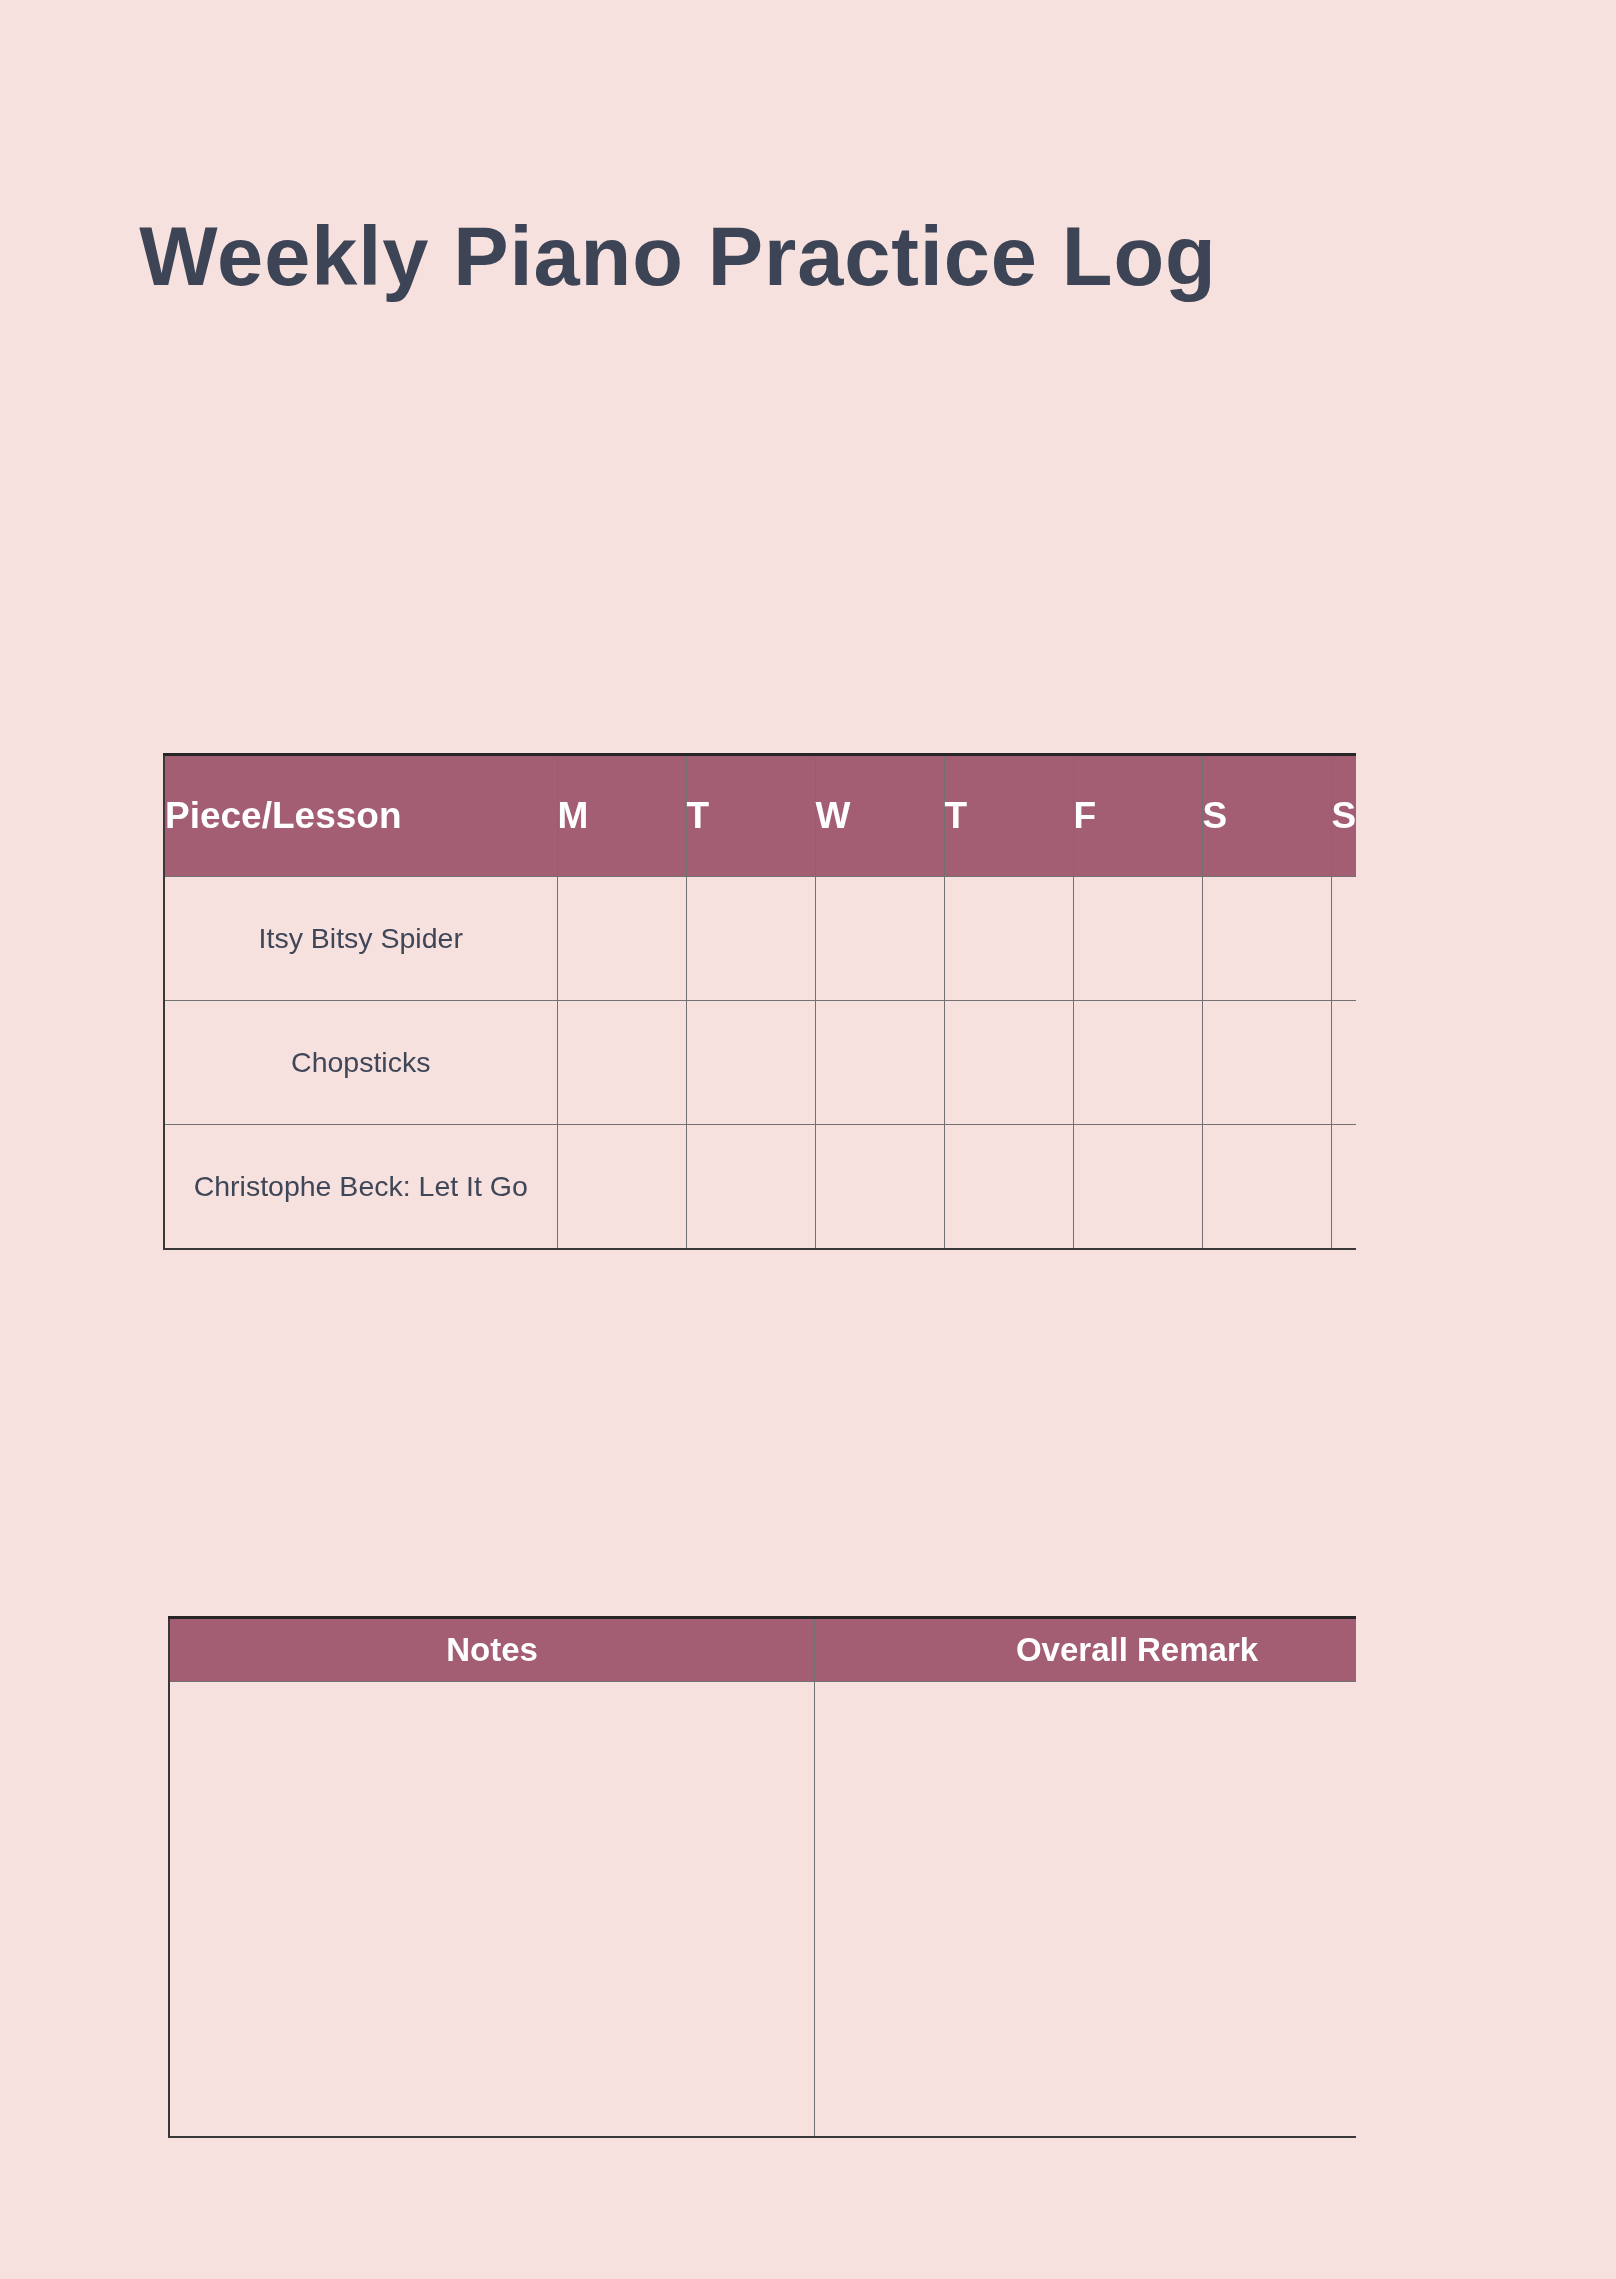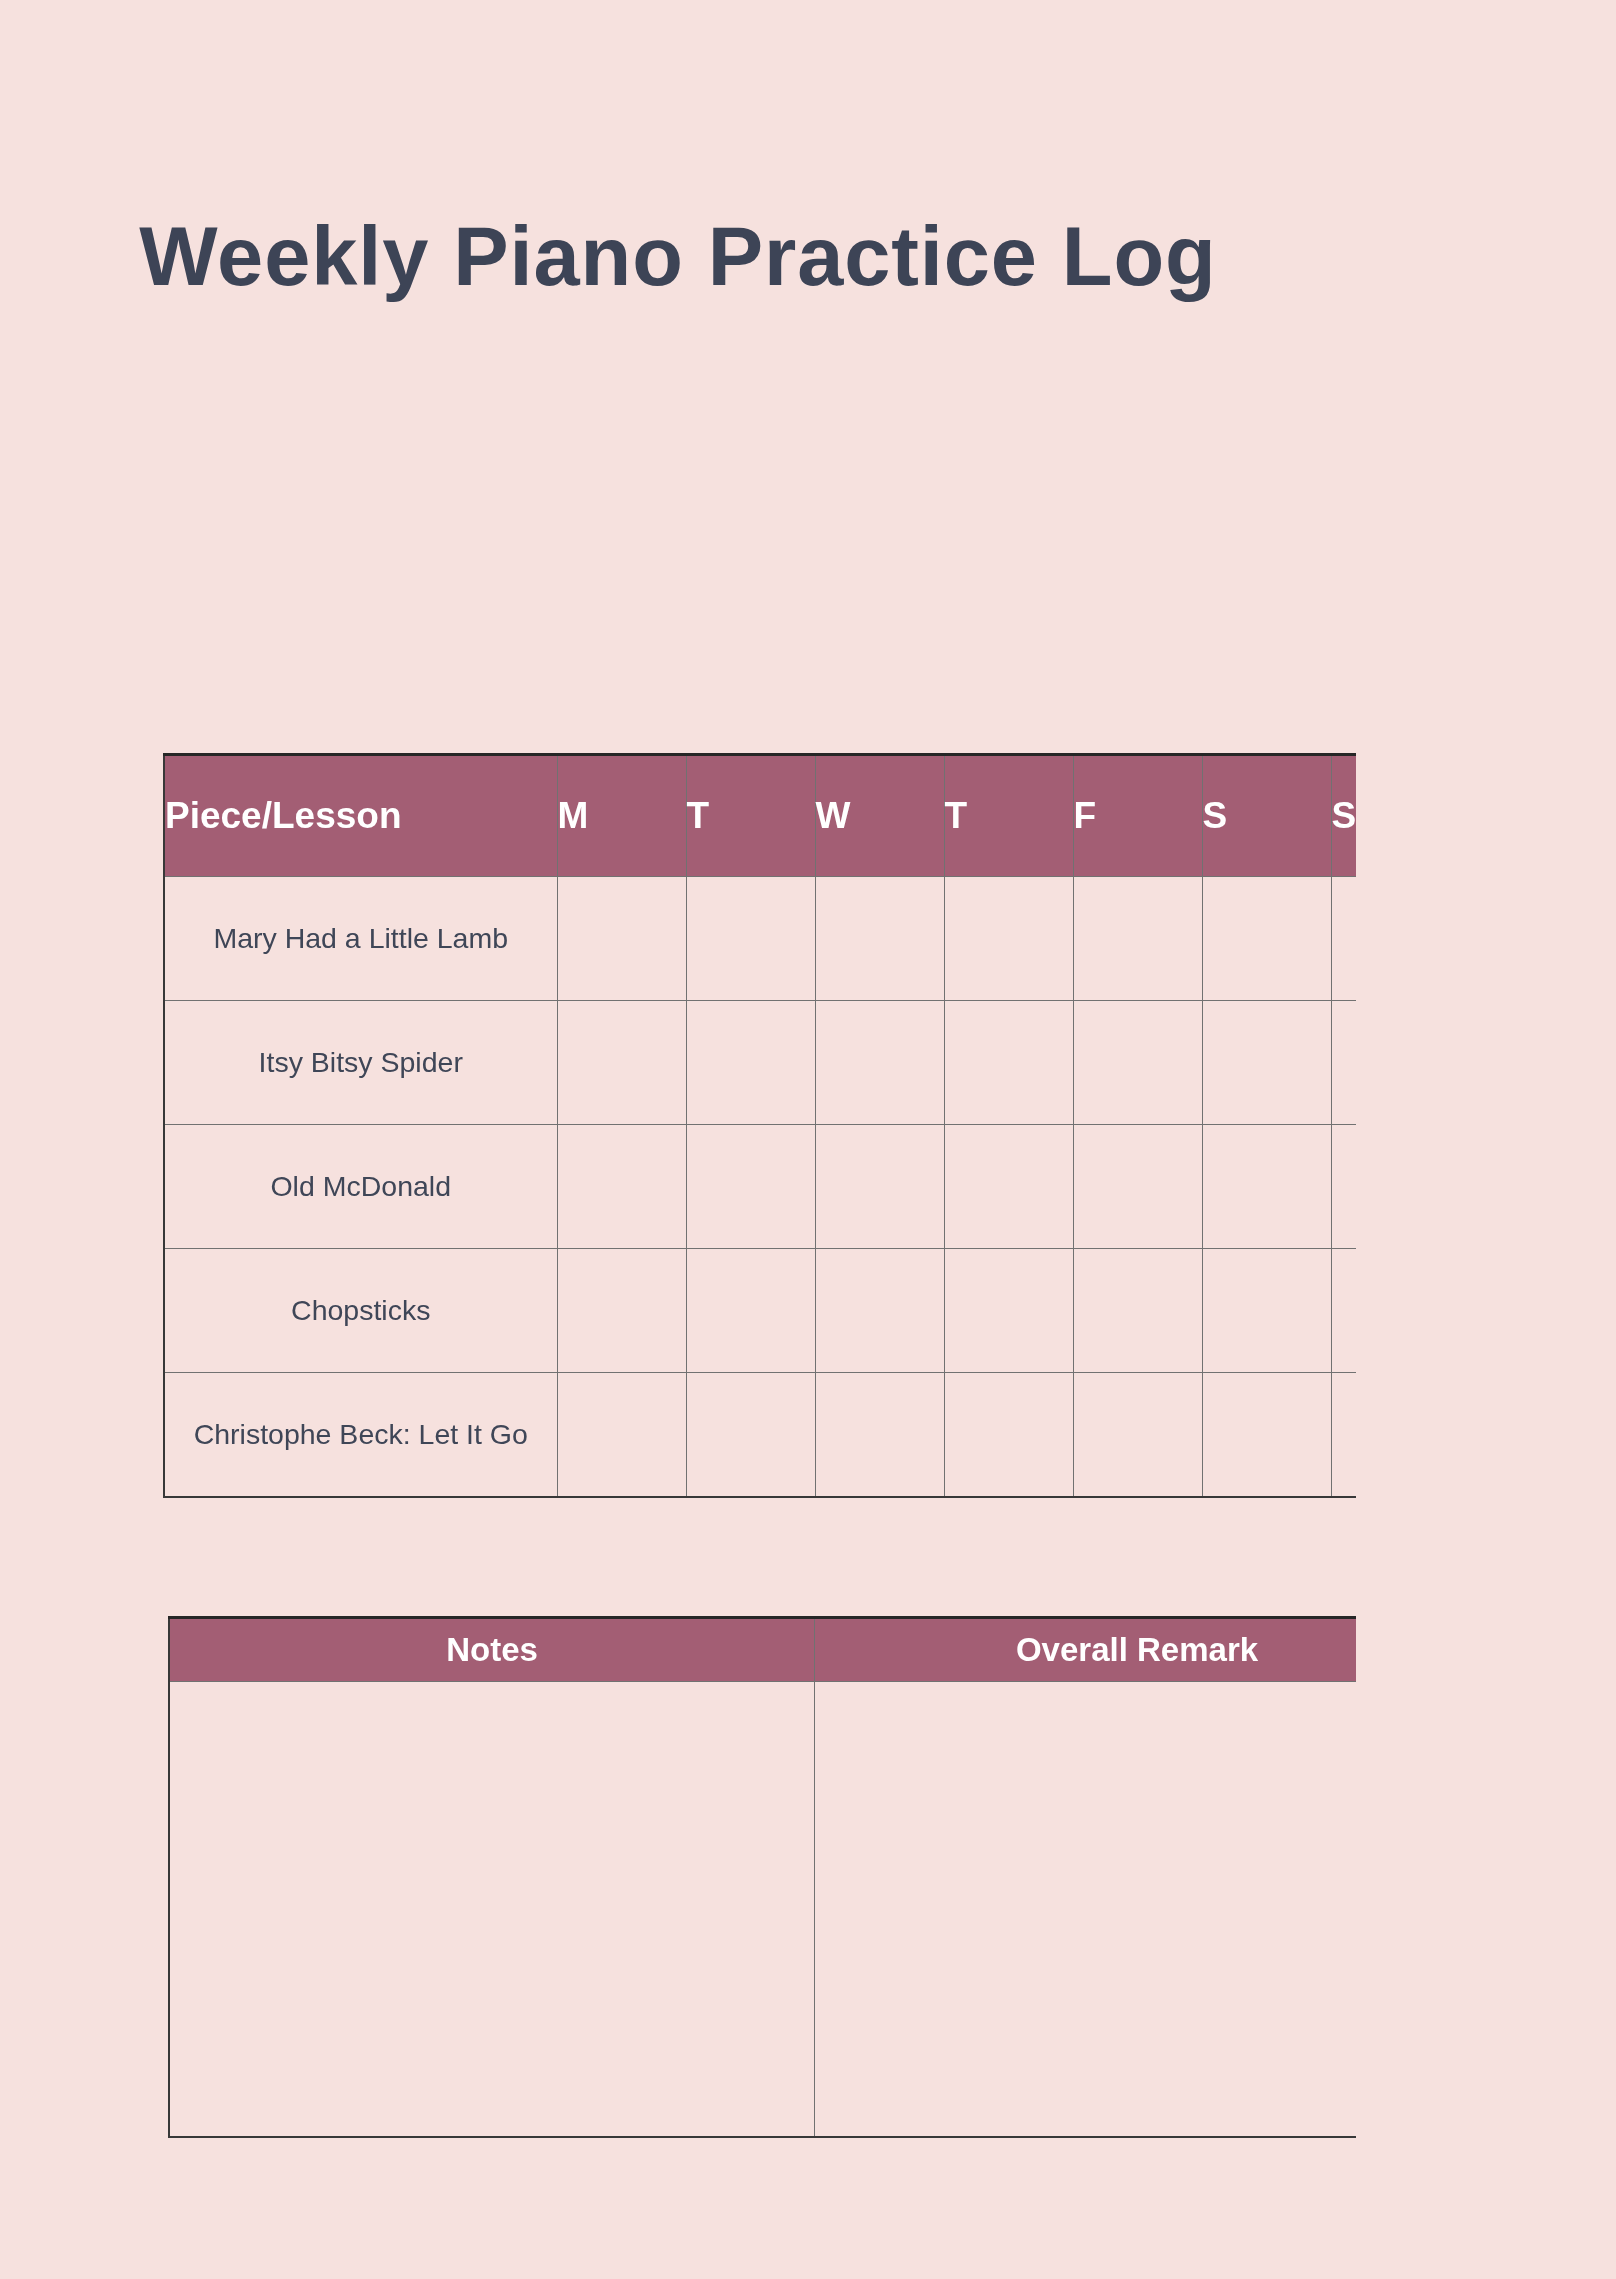--- a/index.html
+++ b/index.html
@@ -131,41 +131,21 @@
         <th>T</th>
         <th>W</th>
         <th>T</th>
         <th>F</th>
         <th>S</th>
         <th>S</th>
       </tr>
     </thead>
     <tbody>
       <tr>
-        <td>Mary Had a Little Lamb</td>
-        <td></td>
-        <td></td>
-        <td></td>
-        <td></td>
-        <td></td>
-        <td></td>
-        <td></td>
-      </tr>
-      <tr>
         <td>Itsy Bitsy Spider</td>
-        <td></td>
-        <td></td>
-        <td></td>
-        <td></td>
-        <td></td>
-        <td></td>
-        <td></td>
-      </tr>
-      <tr>
-        <td>Old McDonald</td>
         <td></td>
         <td></td>
         <td></td>
         <td></td>
         <td></td>
         <td></td>
         <td></td>
       </tr>
       <tr>
         <td>Chopsticks</td>

